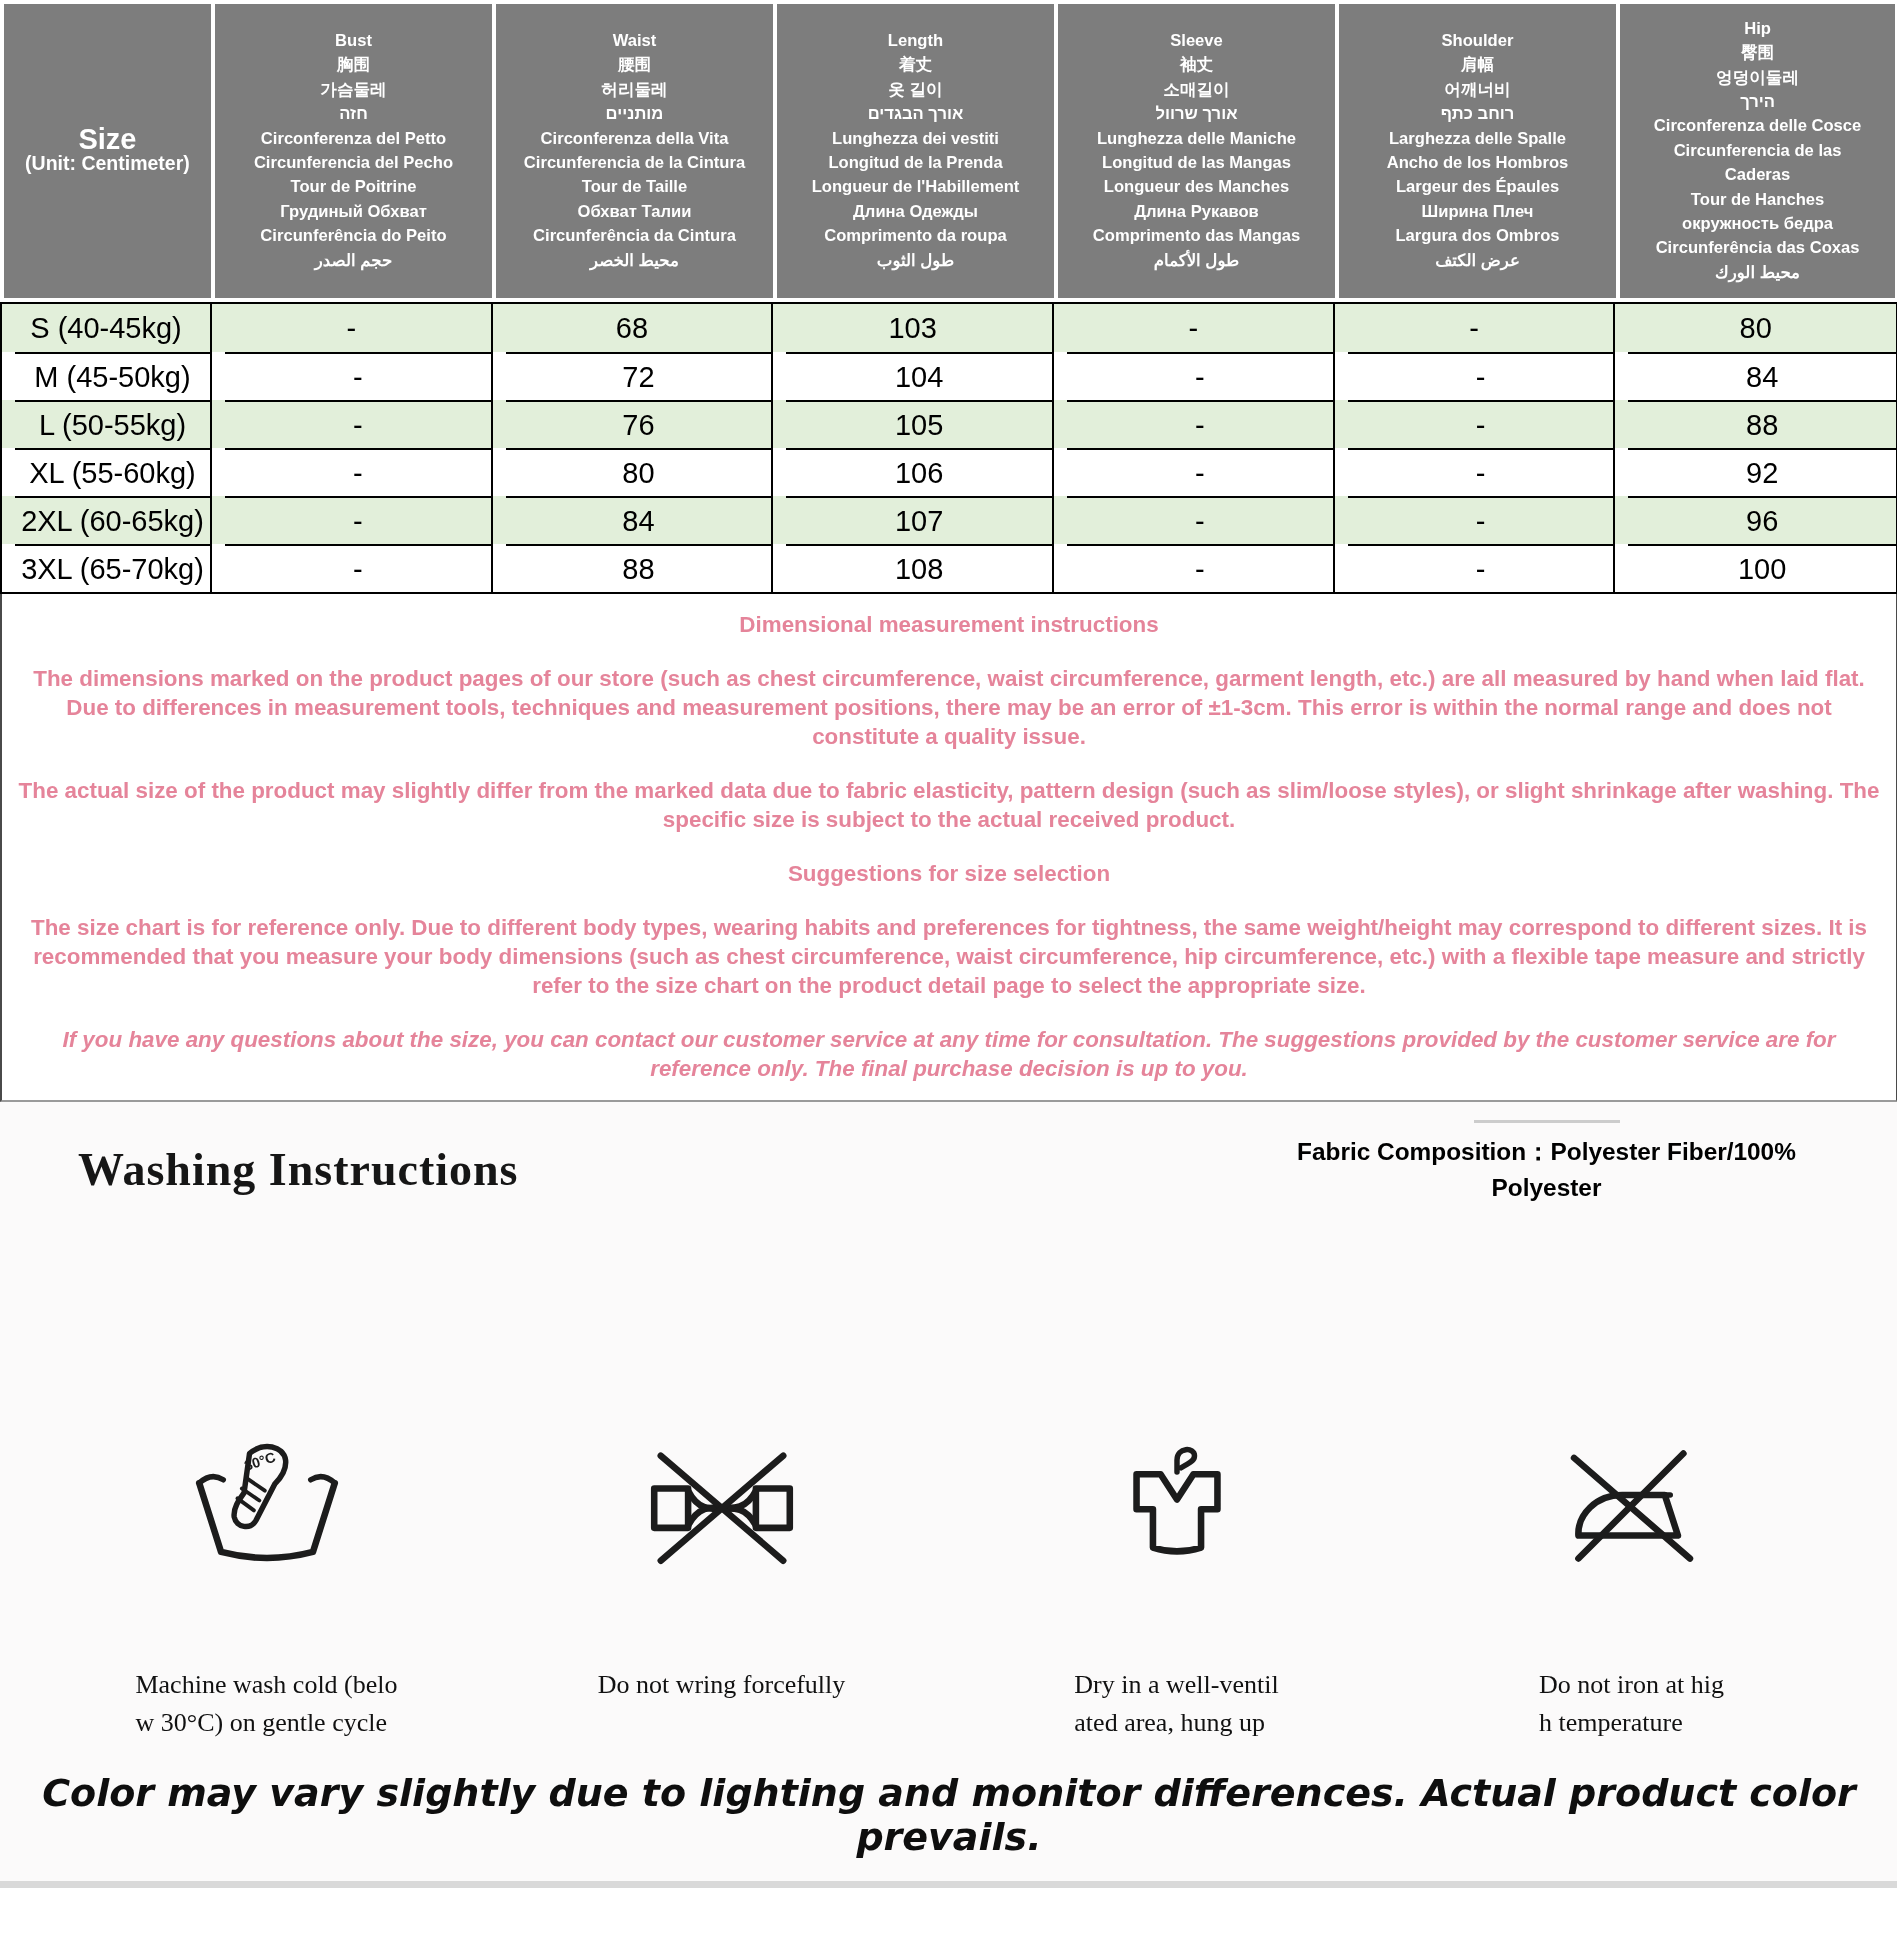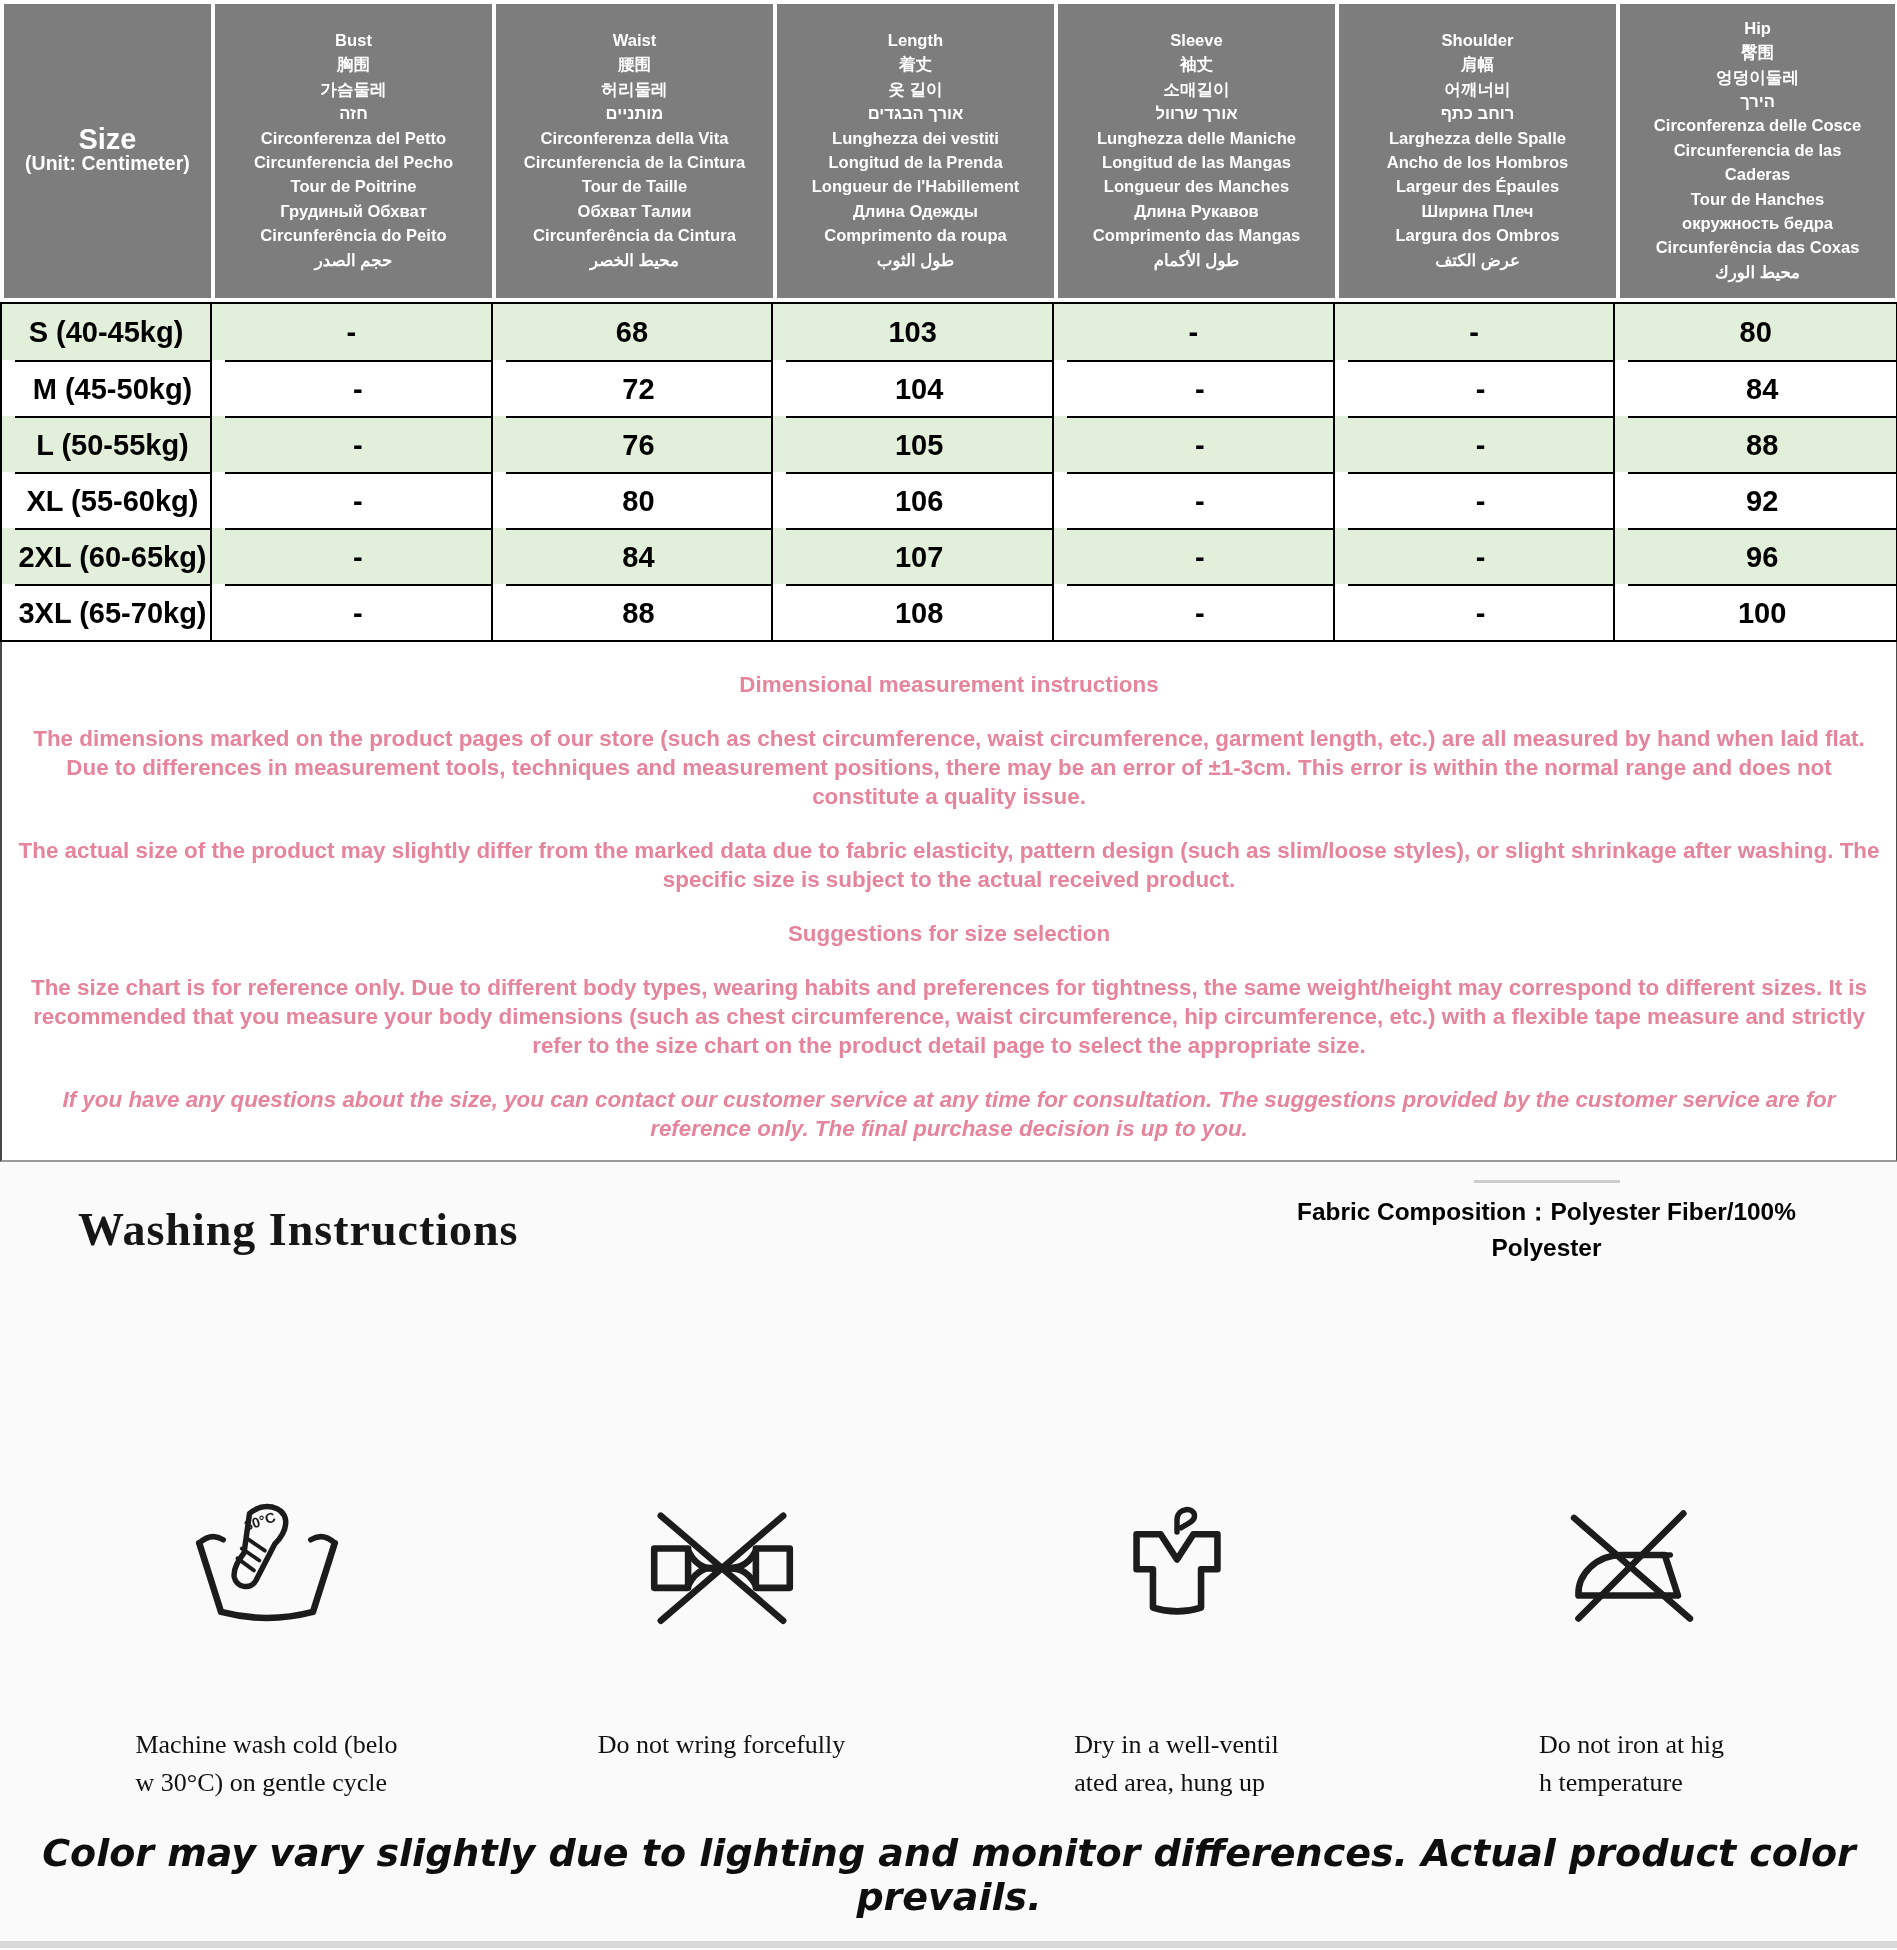--- a/index.html
+++ b/index.html
@@ -11,32 +11,32 @@
   .th{margin:3.9px 2px;background:#7d7d7d;color:#fff;display:flex;flex-direction:column;
       justify-content:center;align-items:center;text-align:center;font-weight:bold;
       font-size:16.6px;}
   .th:first-child{margin-left:3.9px}
   .th:last-child{margin-right:3.9px}
   .th div{line-height:24.4px;}
   .size-title{font-size:29px;line-height:37px;}
   .size-sub{font-size:19.5px;line-height:27px;}
 
   .tbody{border:2.9px solid #000;}
-  .tr{display:grid;grid-template-columns:210px repeat(6,1fr);height:56px;background:#fff;font-weight:bold;}
+  .tr{display:grid;grid-template-columns:210px repeat(6,1fr);height:48px;background:#fff;}
   .tr.green{background:#e2efda;}
   .td{display:flex;align-items:center;justify-content:center;font-size:29px;
       border-right:2.9px solid #000;}
   .td:last-child{border-right:none;}
   .tr + .tr .td{border-top:2.9px solid #000;margin-left:13px;}
 
   
   .notes{border-left:2px solid #4a4a4a;border-right:2px solid #4a4a4a;border-bottom:2.9px solid #9a9a9a;
          padding:15.6px 7.8px 17.6px;text-align:center;color:#e5849a;font-weight:bold;
          font-size:22.4px;}
-  .notes p{margin:12px 0 25px;line-height:29px;}
+  .notes p{margin:0 0 25px;line-height:29px;}
   .notes p:last-child{margin-bottom:0;font-style:italic;}
 
   
   .washing{position:relative;height:786px;background:#fbfafa;}
   .wash-title{position:absolute;left:78px;top:41px;font-family:"Liberation Serif",serif;
               font-weight:600;font-size:46px;color:#161616;letter-spacing:1px;}
   .fabric{position:absolute;right:59px;top:17.6px;width:585px;text-align:center;
           font-weight:bold;font-size:24.4px;color:#000;}
   .fabric-dash{width:146px;height:2.9px;background:#ccc;margin:0 auto 11.7px;}
   .fabric div.fline{line-height:36px;}

